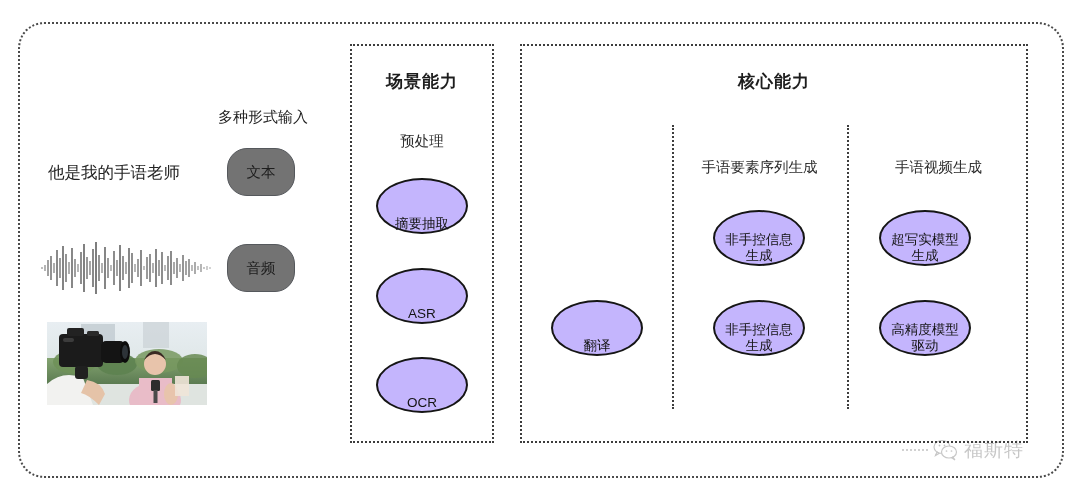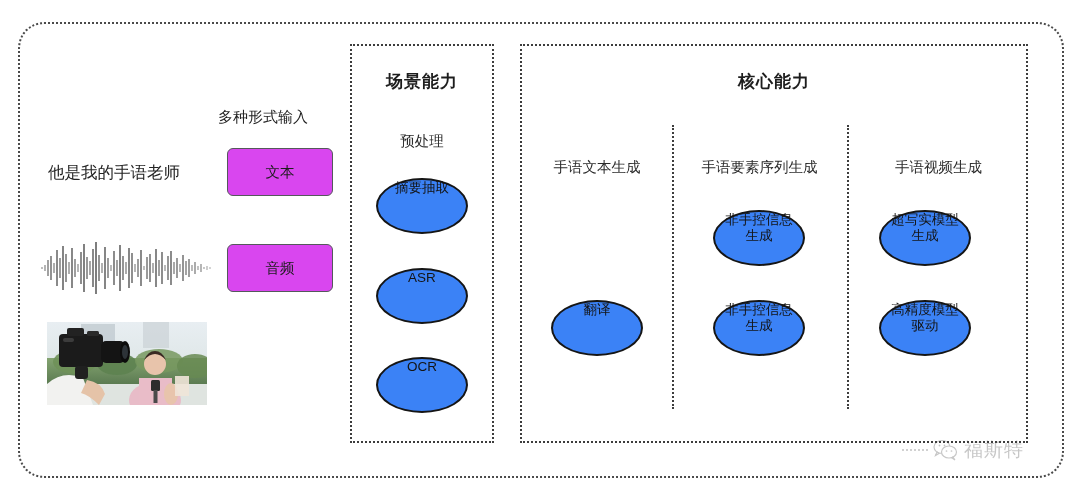--- a/index.html
+++ b/index.html
@@ -49,23 +49,23 @@
     color: #2b2b2b;
     white-space: nowrap;
     font-family: Liberation Mono, monospace;
   }
 
   
   .ellipse {
     position: absolute;
     border: 2.6px solid #151515;
     border-radius: 50%;
-    background: #3b82f6;
+    background: #c4b5fd;
     display: flex;
-    align-items: flex-start;
+    align-items: flex-end;
     justify-content: center;
     text-align: center;
     font-size: 13.5px;
     line-height: 1.18;
     color: #141414;
     white-space: pre-line;
   }
   .ellipse.wide { width: 92px; height: 56px; }
 
   
@@ -83,24 +83,24 @@
     white-space: nowrap;
   }
   .sentence {
     position: absolute;
     font-size: 16.5px;
     color: #232323;
     white-space: nowrap;
   }
   .pill-btn {
     position: absolute;
-    width: 106px; height: 48px;
+    width: 68px; height: 48px;
     border: 1.6px solid #55585c;
-    border-radius: 6px;
-    background: #d946ef;
+    border-radius: 20px;
+    background: #737373;
     display: flex;
     align-items: center;
     justify-content: center;
     font-size: 14.5px;
     color: #1d1d1d;
   }
 
   
   .waveform { position: absolute; display: block; }
 
@@ -280,21 +280,20 @@
       <span>OCR</span>
     </div>
   </div>
 
   <div class="section-box core-box">
     <div class="section-title">核心能力</div>
 
     <div class="v-divider" style="left:150px; top:79px; height:284px;"></div>
     <div class="v-divider" style="left:325px; top:79px; height:284px;"></div>
 
-    <div class="group-label" style="left:0px; width:150px; top:112px;">手语文本生成</div>
     <div class="ellipse wide" style="left:29px; top:254px;">
       <span>翻译</span>
     </div>
 
     <div class="group-label" style="left:150px; width:175px; top:112px;">手语要素序列生成</div>
     <div class="ellipse wide" style="left:191px; top:164px;">
       <span>非手控信息
 生成</span>
     </div>
     <div class="ellipse wide" style="left:191px; top:254px;">

